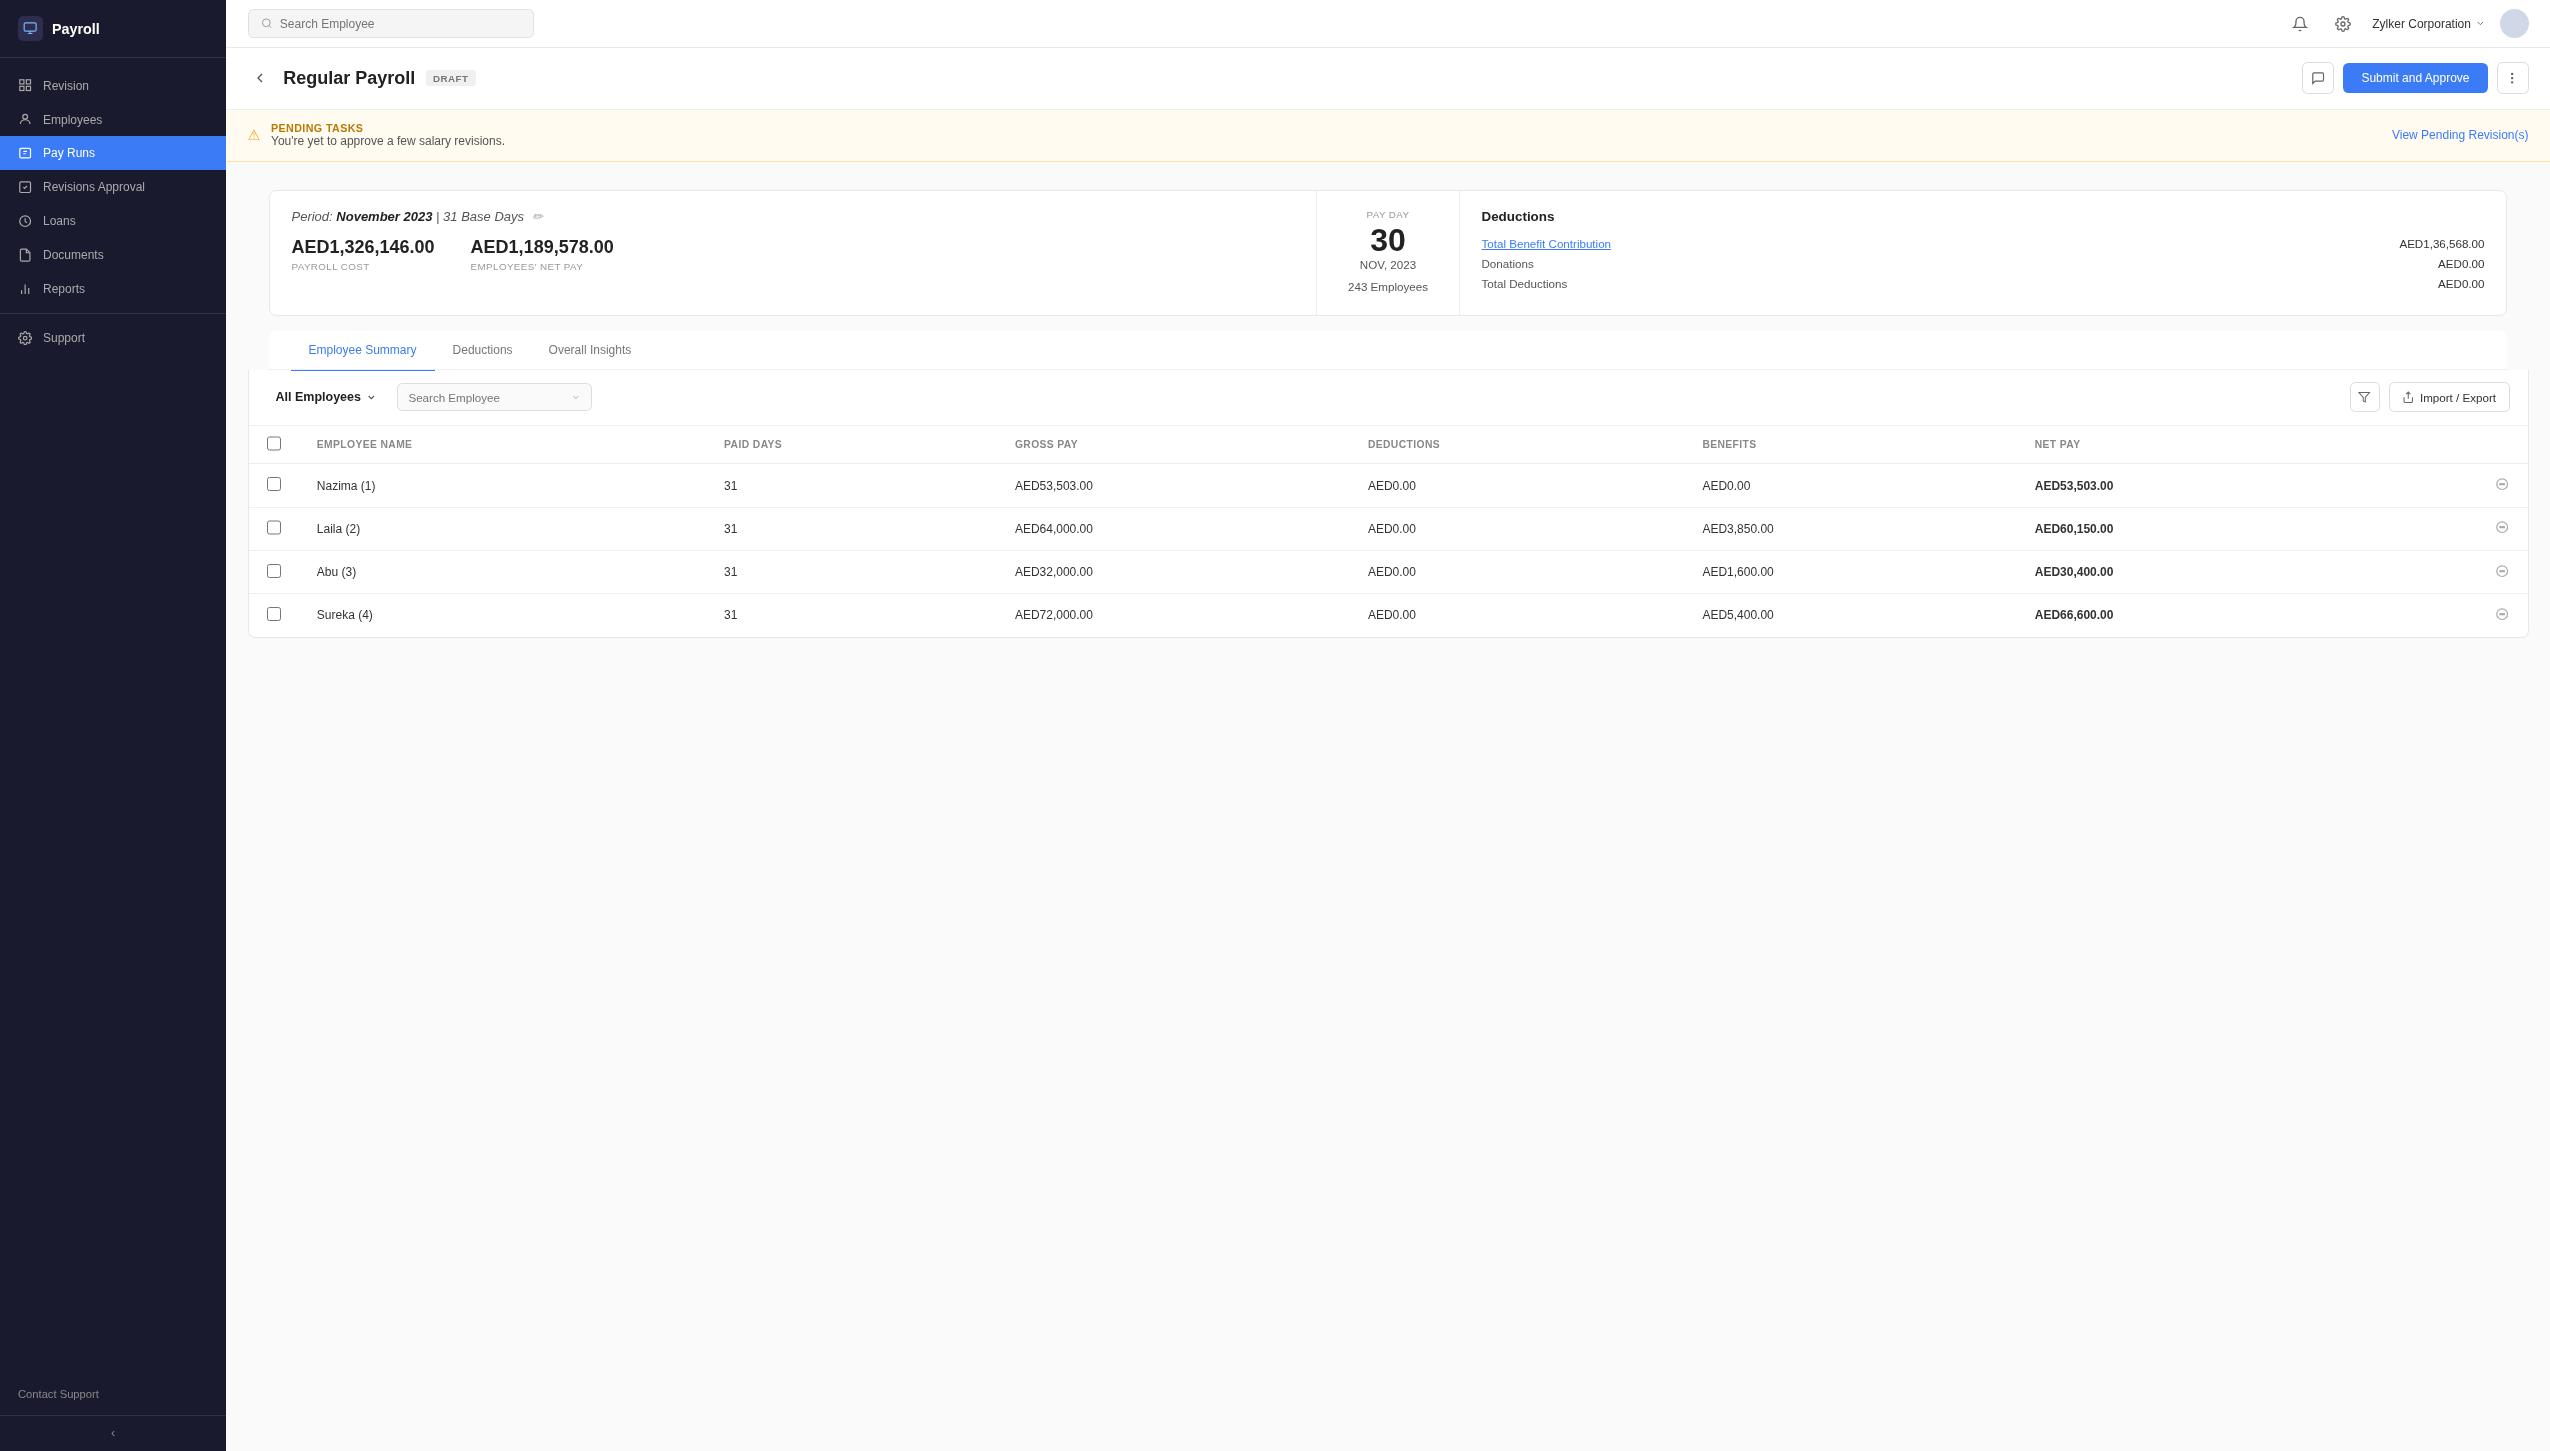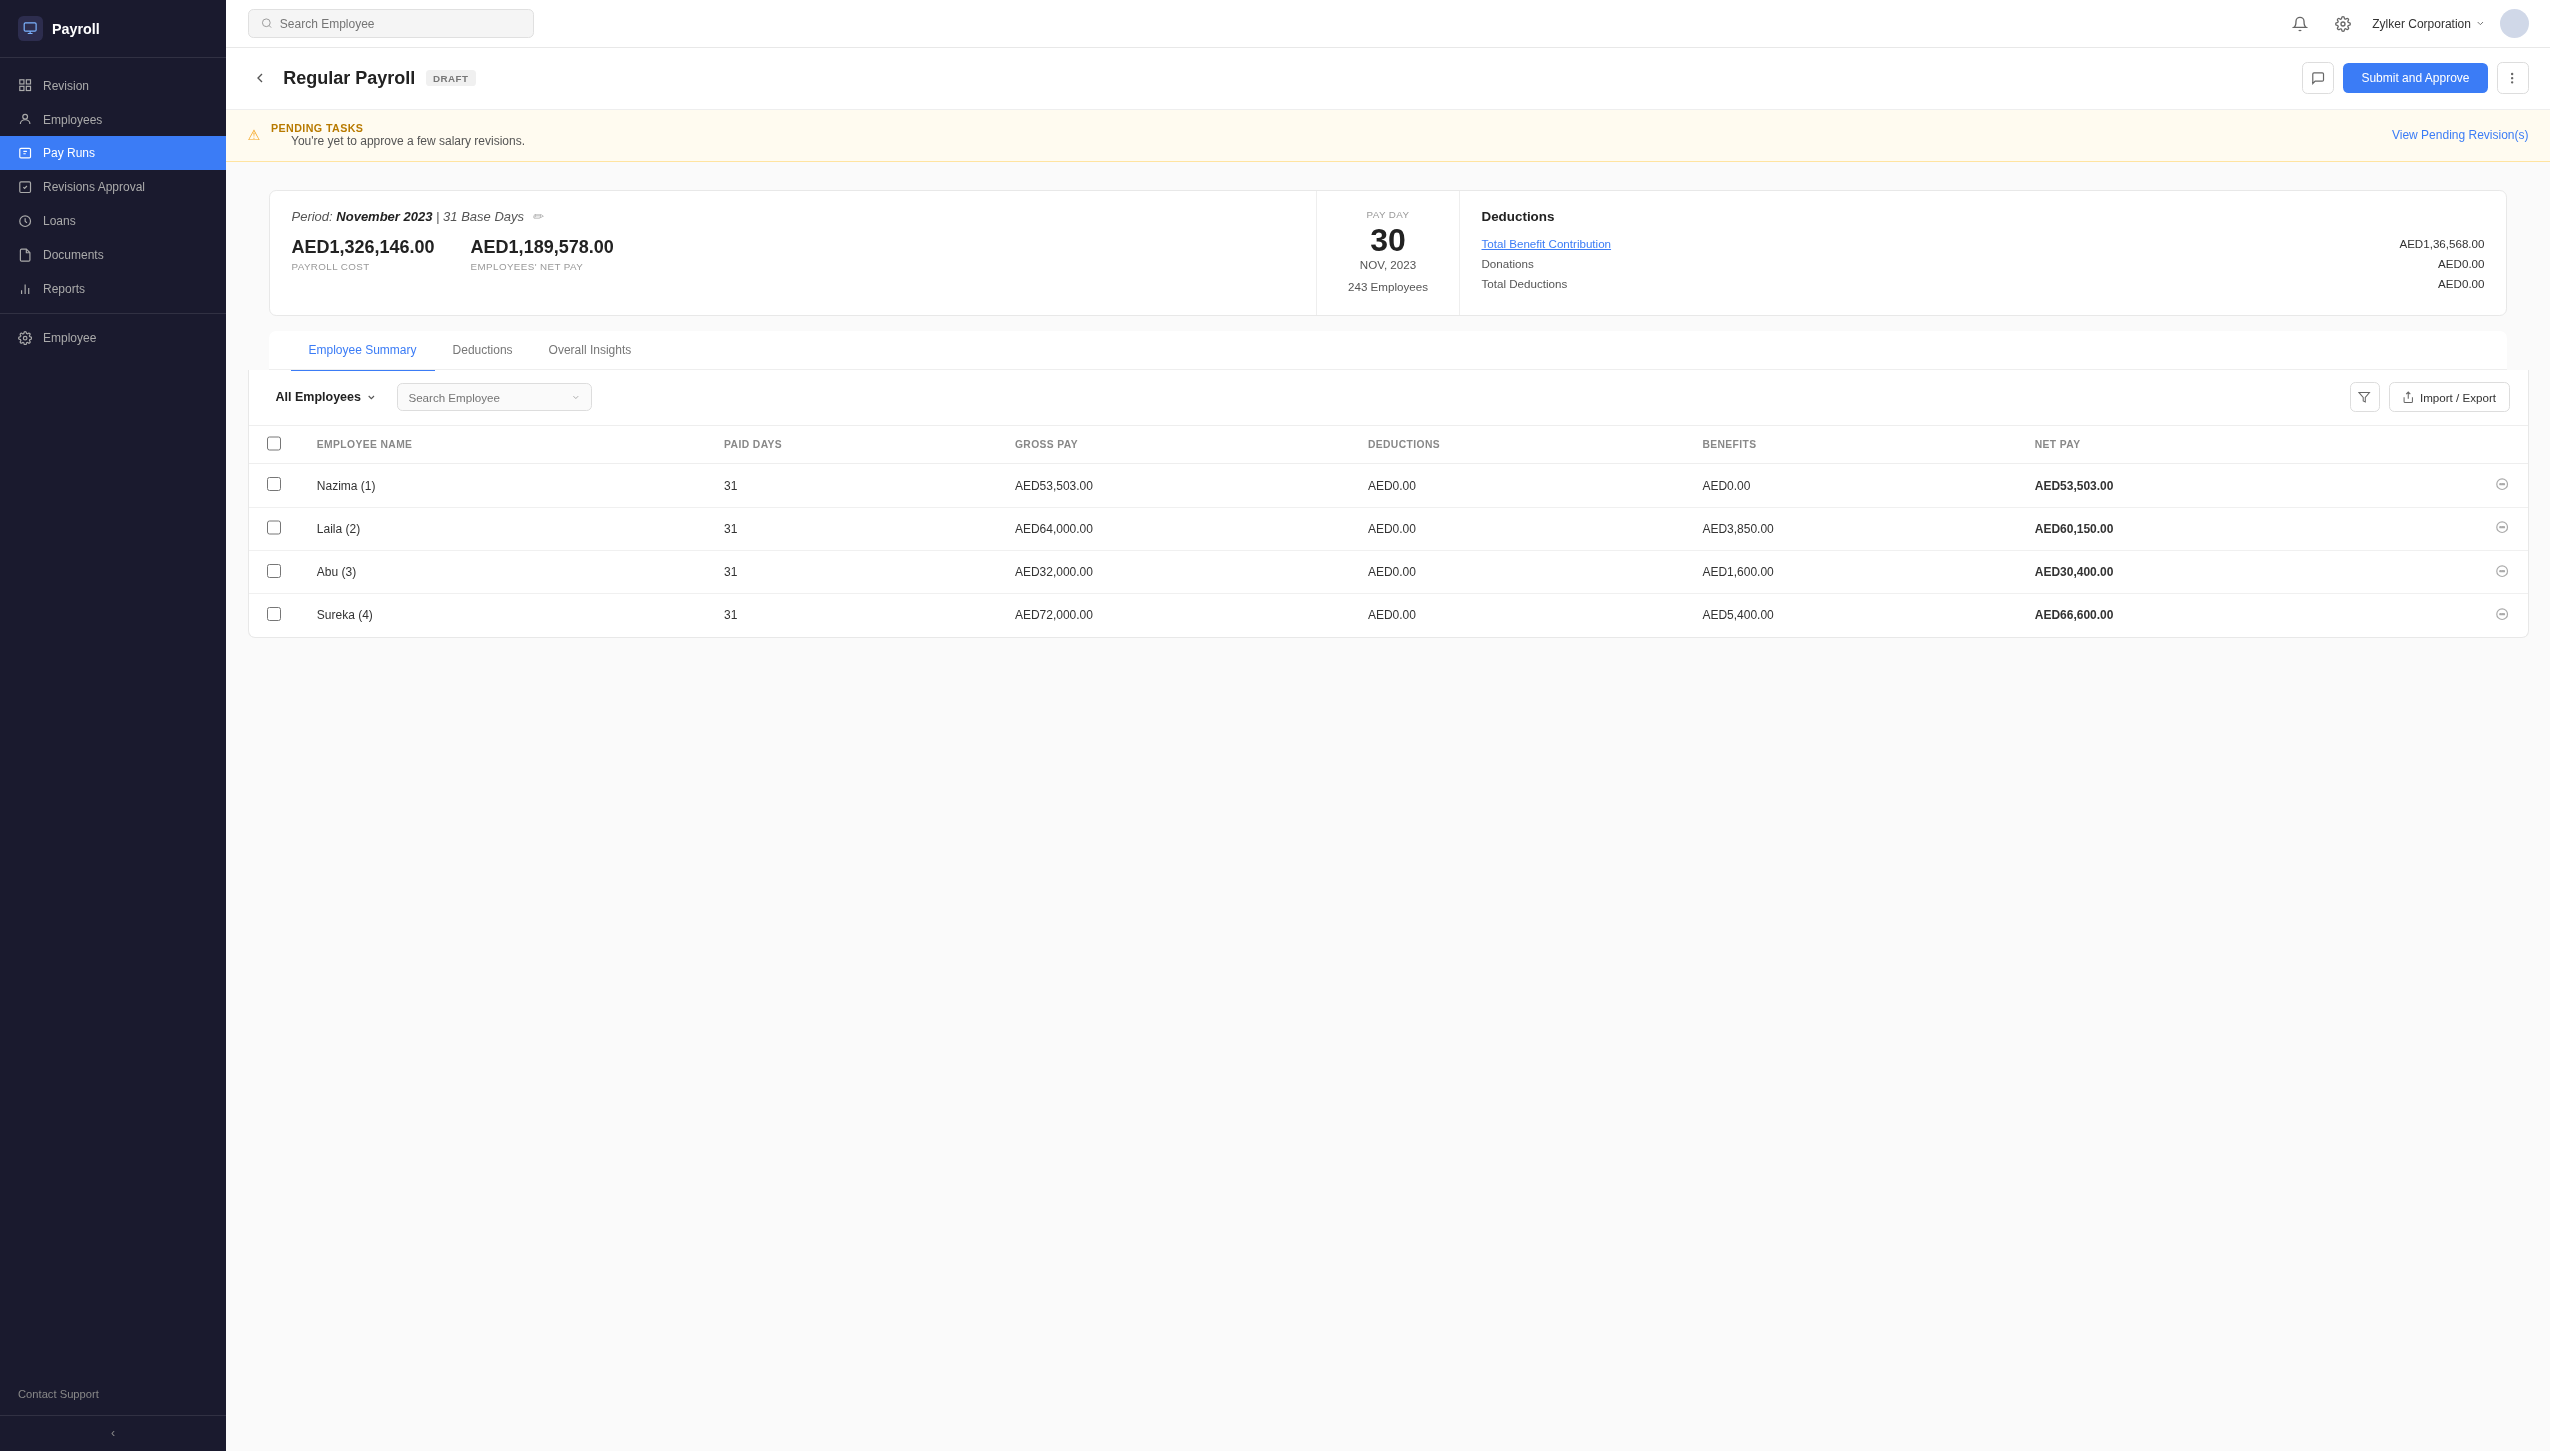--- a/index.html
+++ b/index.html
@@ -40,21 +40,21 @@
     .draft-badge { background: #f0f0f0; color: #777; font-size: 9.8px; font-weight: 600; padding: 2.7px 7.2px; border-radius: 3.6px; letter-spacing: 0.4px; }
     .header-actions { margin-left: auto; display: flex; align-items: center; gap: 9px; }
     .btn-comment { width: 32px; height: 32px; border: 0.9px solid #ddd; border-radius: 5.4px; background: #fff; display: flex; align-items: center; justify-content: center; cursor: pointer; color: #555; }
     .btn-submit { background: #3b7cf6; color: #fff; border: none; border-radius: 5.4px; padding: 8px 18px; font-size: 12px; font-weight: 500; cursor: pointer; }
     .btn-more { width: 32px; height: 32px; border: 0.9px solid #ddd; border-radius: 5.4px; background: #fff; display: flex; align-items: center; justify-content: center; cursor: pointer; color: #555; }
 
     
     .pending-banner { background: #fffbf0; border-bottom: 0.9px solid #ffe4a0; padding: 12.5px 21.5px; display: flex; align-items: center; gap: 10.7px; }
     .pending-icon { color: #f5a623; font-size: 14.3px; }
     .pending-label { font-size: 10.7px; font-weight: 700; color: #b87a00; letter-spacing: 0.4px; }
-    .pending-text { font-size: 12px; color: #555; margin-left: 20px; }
+    .pending-text { font-size: 12px; color: #555; }
     .pending-link { margin-left: auto; color: #3b7cf6; font-size: 12px; cursor: pointer; text-decoration: none; white-space: nowrap; }
 
     
     .stats-section { display: flex; background: #fff; border-bottom: 0.9px solid #eee; margin: 14.3px 21.5px 0; border-radius: 7.2px; border: 0.9px solid #e8e8e8; overflow: hidden; }
     .stats-left { flex: 1; padding: 18px 21.5px; border-right: 0.9px solid #eee; }
     .stats-period { font-size: 13px; color: #555; margin-bottom: 12.5px; font-style: italic; }
     .stats-period strong { color: #222; }
     .stats-amounts { display: flex; gap: 36px; }
     .stat-item { }
     .stat-value { font-size: 18px; font-weight: 600; color: #222; }
@@ -164,21 +164,21 @@
           <path d="M18 20V10M12 20V4M6 20v-6"></path>
         </svg>
       <span>Reports</span>
     </div>
     <div class="sidebar-divider"></div>
     <div class="sidebar-item">
       <svg width="14.3" height="14.3" viewBox="0 0 24 24" fill="none" stroke="currentColor" stroke-width="2">
           <circle cx="12" cy="12" r="3"></circle>
           <path d="M19.4 15a1.65 1.65 0 00.33 1.82l.06.06a2 2 0 010 2.83 2 2 0 01-2.83 0l-.06-.06a1.65 1.65 0 00-1.82-.33 1.65 1.65 0 00-1 1.51V21a2 2 0 01-2 2 2 2 0 01-2-2v-.09A1.65 1.65 0 009 19.4a1.65 1.65 0 00-1.82.33l-.06.06a2 2 0 01-2.83 0 2 2 0 010-2.83l.06-.06A1.65 1.65 0 004.68 15a1.65 1.65 0 00-1.51-1H3a2 2 0 01-2-2 2 2 0 012-2h.09A1.65 1.65 0 004.6 9a1.65 1.65 0 00-.33-1.82l-.06-.06a2 2 0 010-2.83 2 2 0 012.83 0l.06.06A1.65 1.65 0 009 4.68a1.65 1.65 0 001-1.51V3a2 2 0 012-2 2 2 0 012 2v.09a1.65 1.65 0 001 1.51 1.65 1.65 0 001.82-.33l.06-.06a2 2 0 012.83 0 2 2 0 010 2.83l-.06.06A1.65 1.65 0 0019.4 9a1.65 1.65 0 001.51 1H21a2 2 0 012 2 2 2 0 01-2 2h-.09a1.65 1.65 0 00-1.51 1z"></path>
         </svg>
-      <span>Employee</span>
+      <span>Support</span>
     </div>
   </nav>
 
   <div class="sidebar-contact">
     <span>Contact Support</span>
   </div>
   <div class="sidebar-collapse">
     <span class="sidebar-collapse-btn">‹</span>
   </div>
 </div>

